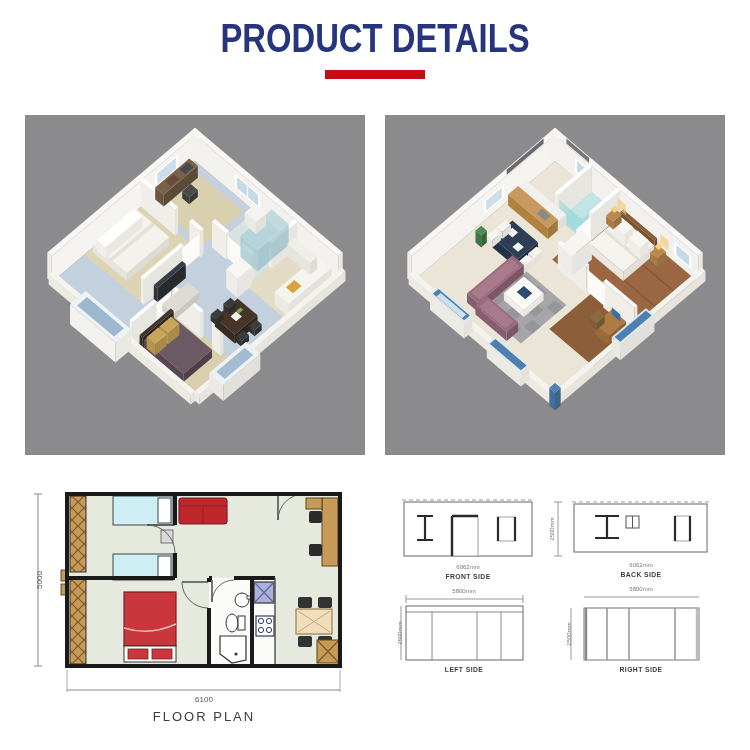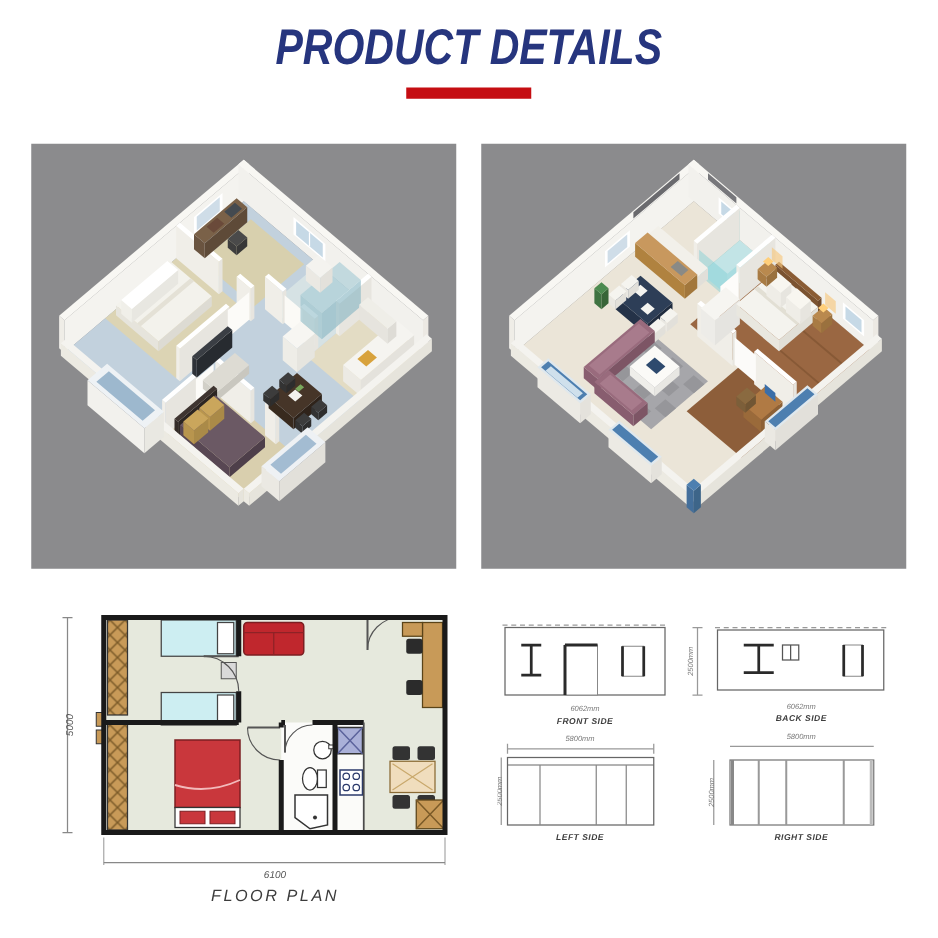--- a/index.html
+++ b/index.html
@@ -1,24 +1,24 @@
 <!DOCTYPE html>
 <html><head>
 <meta charset="utf-8">
 <style>
   html,body{margin:0;padding:0;background:#fff;}
   .page{position:relative;width:750px;height:750px;background:#ffffff;overflow:hidden;
-        font-family:"Liberation Sans", sans-serif;font-style:italic;}
+        font-family:"Liberation Sans", sans-serif;}
   .hdr{position:absolute;left:0;top:14px;width:750px;text-align:center;}
   .hdr h1{margin:0;font-size:40px;font-weight:700;color:#26357e;letter-spacing:0px;
           transform:scaleX(.82);transform-origin:center;line-height:48px;}
   .hdr .bar{width:100px;height:9px;background:#c50d12;margin:8px auto 0 auto;}
   .panel{position:absolute;width:340px;height:340px;background:#8b8b8d;}
   .p-tl{left:25px;top:115px;} .p-tr{left:385px;top:115px;}
-  .fp-wrap{position:absolute;left:46px;top:478px;width:365px;height:272px;}
+  .fp-wrap{position:absolute;left:30px;top:478px;width:365px;height:272px;}
   .el-wrap{position:absolute;left:398px;top:480px;width:345px;height:245px;}
   svg{display:block;}
   text{font-family:"Liberation Sans", sans-serif;}
   .dim{font-size:6px;fill:#777;}
   .cap{font-size:6.8px;font-weight:bold;fill:#3d3d3d;letter-spacing:.4px;}
   .fpdim{font-size:8px;fill:#555;}
   .fpcap{font-size:13px;fill:#3c3c3c;letter-spacing:2px;}
 </style>
 </head>
 <body>

